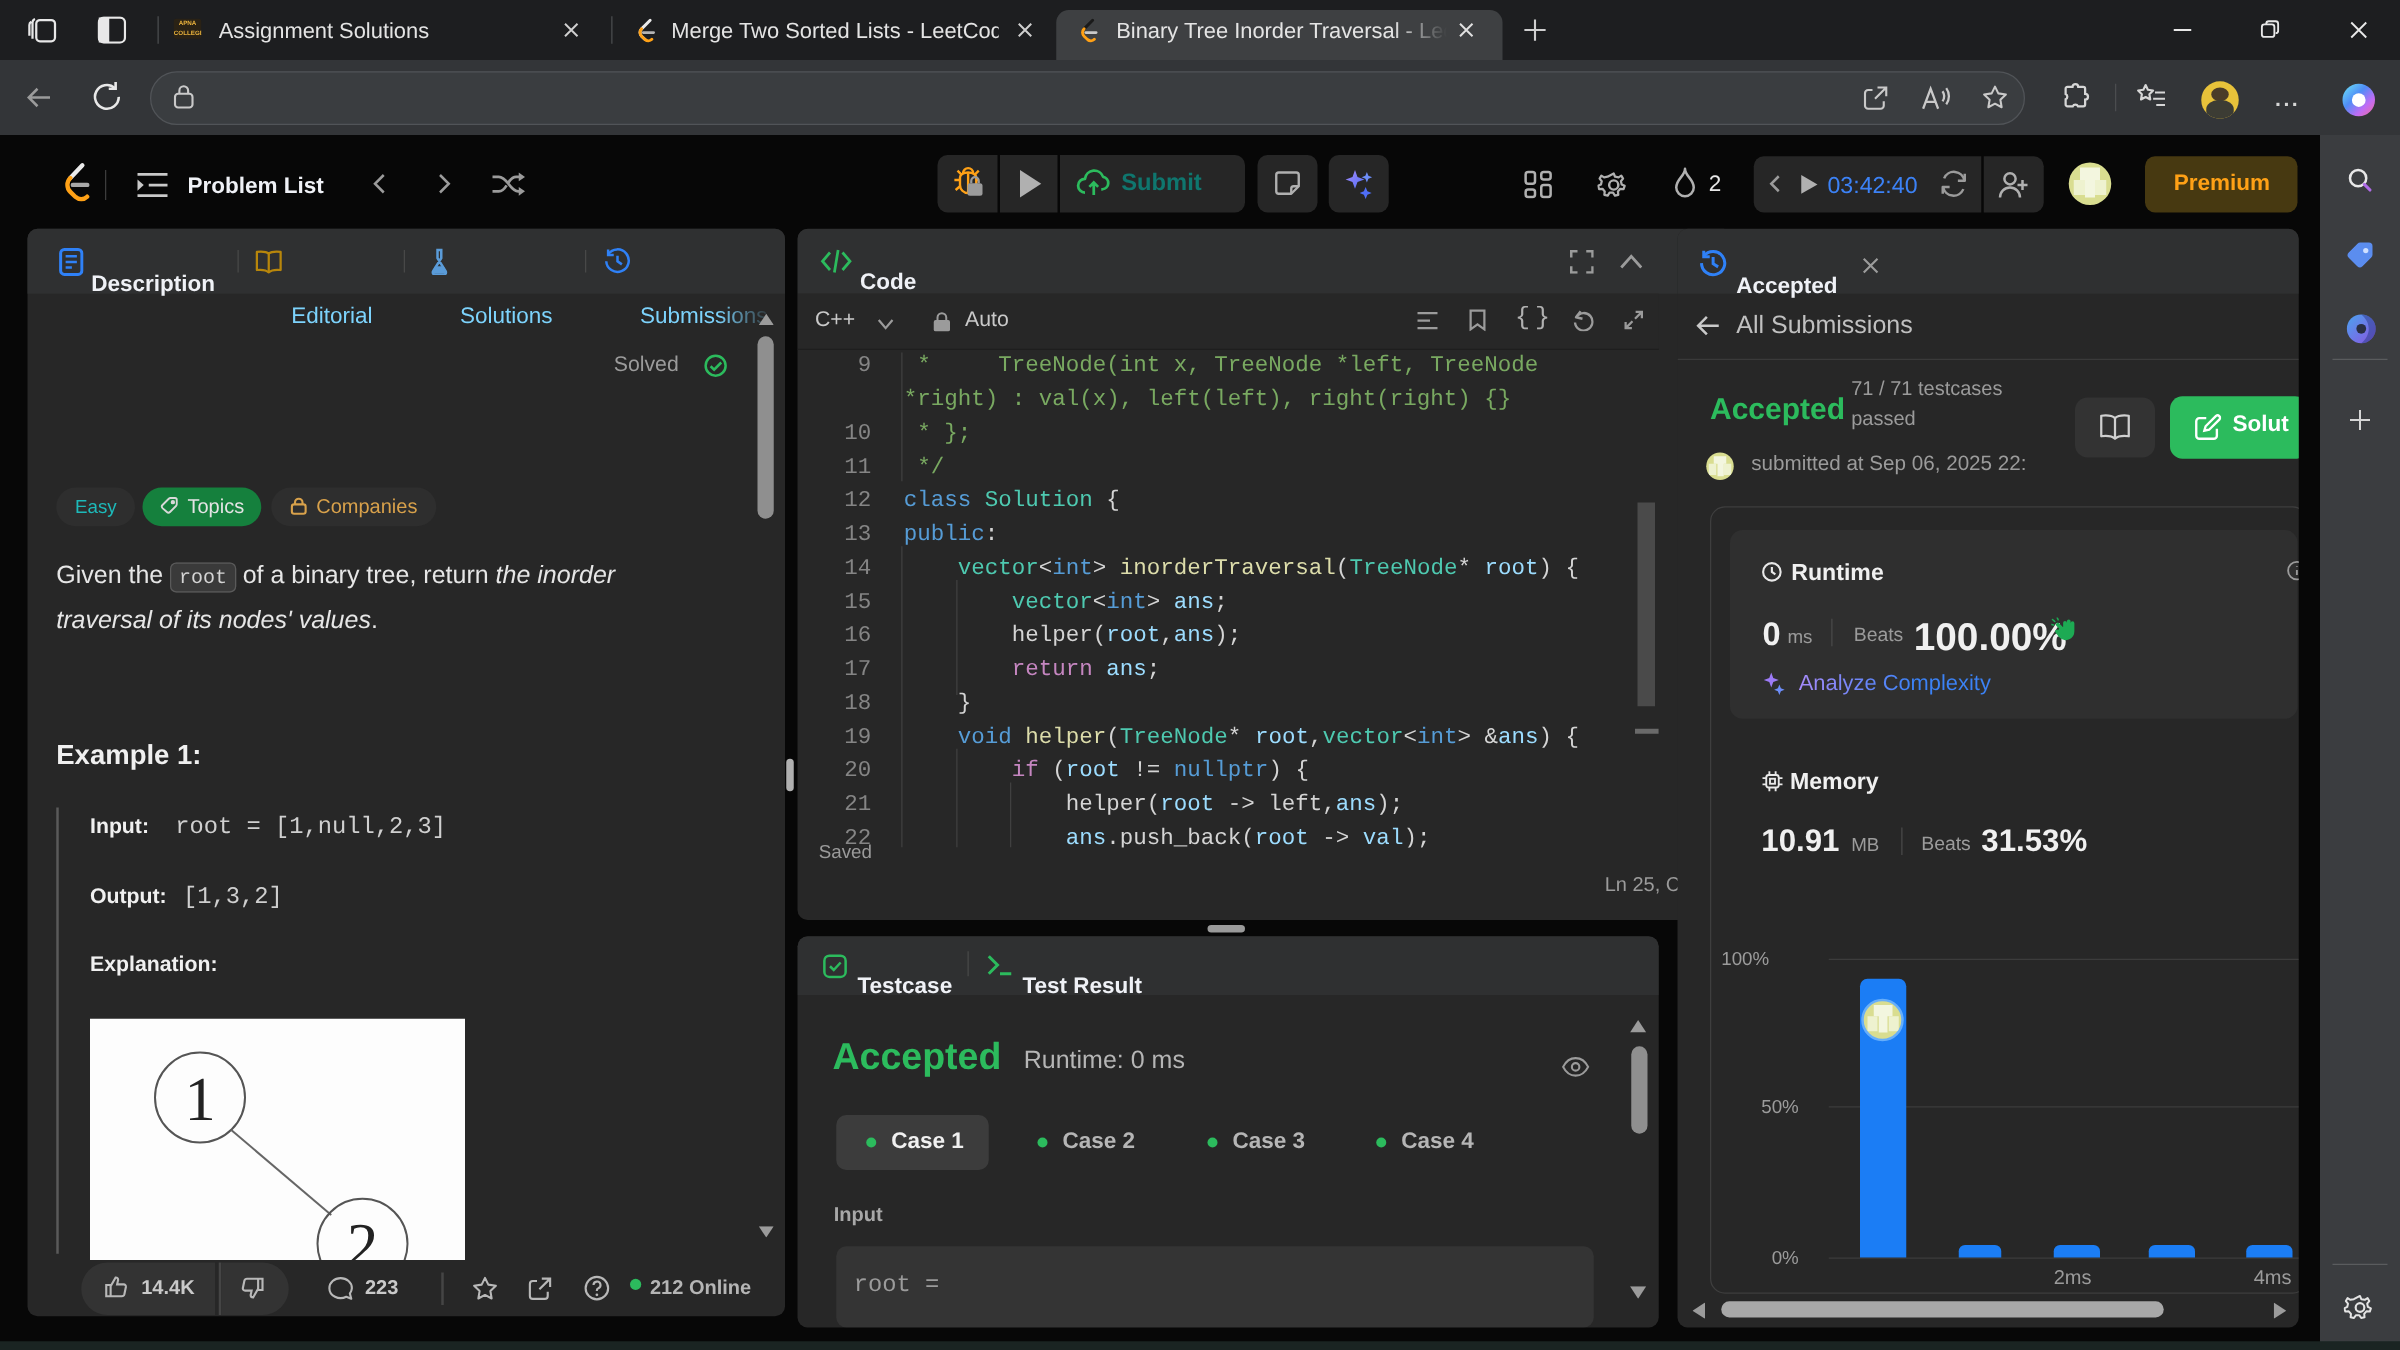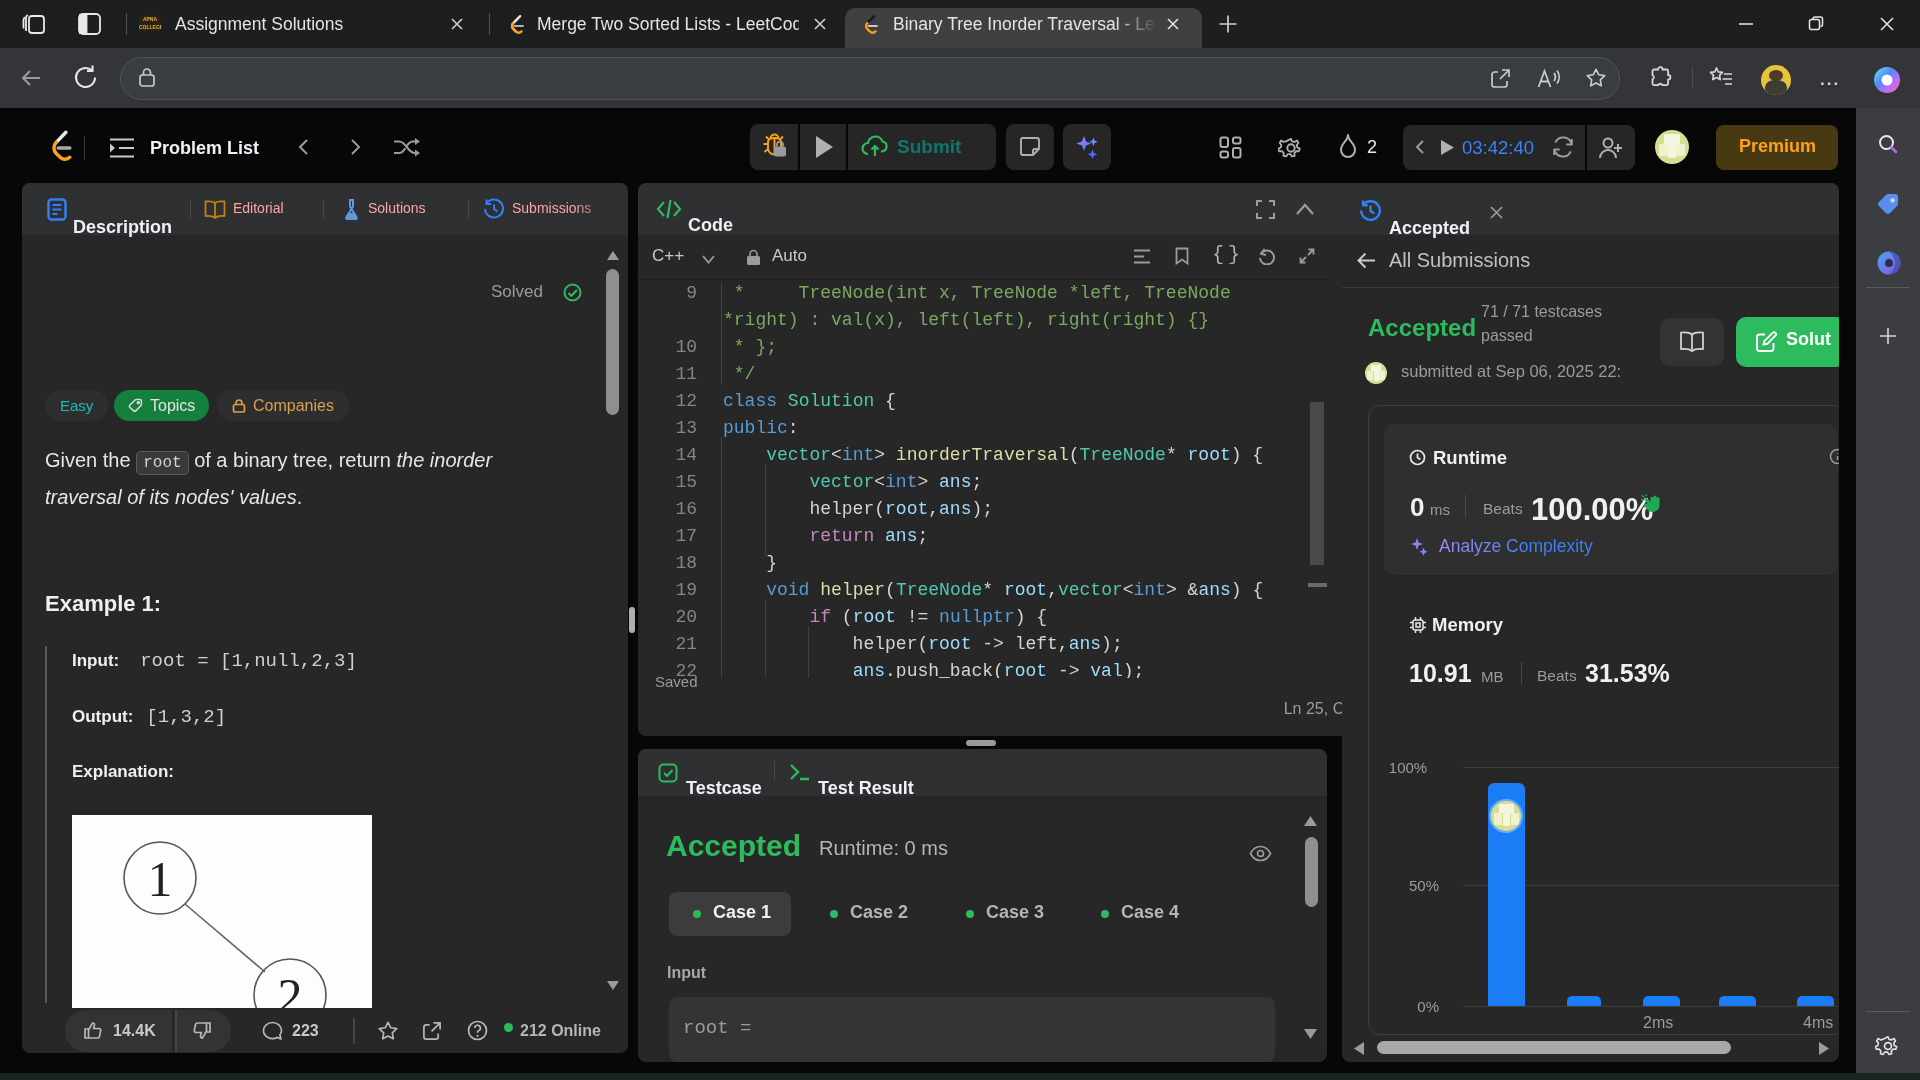--- a/index.html
+++ b/index.html
@@ -16,21 +16,21 @@
 #urltext { left:173px; top:67px; color:#c3ccd6; font-size:18px; letter-spacing:1.55px; }
 
 #app { left:0; top:108px; width:1856px; height:966px; background:#070707; }
 
 .navtxt { color:#eff1f6; font-weight:bold; font-size:18px; }
 .seg { background:#262626; }
 
 .panel { background:#272727; border-radius:8px; }
 .phead { position:absolute; left:0; top:0; width:100%; height:52px; background:#2f3031; border-radius:8px 8px 0 0; }
 .ptab { font-size:18px; font-weight:bold; color:#eff1f6;margin-top:17px; }
-.gtab { font-size:14px; color:#fca5a5; }
+.gtab { font-size:18px; color:#7dd3fc;margin-top:42px; }
 
 .tk-c{color:#79a961}.tk-k{color:#569cd6}.tk-ctl{color:#c586c0}.tk-t{color:#4ec9b0}.tk-v{color:#9cdcfe}.tk-f{color:#dcdcaa}
 #codelines { font-family:"Liberation Mono",monospace; font-size:18px; line-height:27px; color:#d4d4d4; white-space:pre; }
 .lnum { position:absolute; width:59px; text-align:right; color:#858585; font-family:"Liberation Mono",monospace; font-size:18px; line-height:27px; }
 
 #sidebar { left:1856px; top:108px; width:64px; height:966px; background:#3b3d40; }
 </style>
 </head>
 <body>
 <div id="stage">
@@ -575,21 +575,21 @@
   <div class="abs" style="left:90px;top:431px;color:#f0f0f0;font-size:18.5px;font-weight:bold">Memory</div>
   <div class="abs" style="left:67px;top:476px;color:#f0f0f0;font-size:25px;font-weight:bold">10.91</div>
   <div class="abs" style="left:139px;top:485px;color:#9b9b9b;font-size:15px">MB</div>
   <div class="abs" style="left:179px;top:479px;width:1px;height:22px;background:#4a4a4a"></div>
   <div class="abs" style="left:195px;top:484px;color:#9b9b9b;font-size:15.5px">Beats</div>
   <div class="abs" style="left:243px;top:476px;color:#f0f0f0;font-size:25px;font-weight:bold">31.53%</div>
 
   <div class="abs" style="left:121px;top:584px;width:376px;height:1px;background:#3c3c3c"></div>
   <div class="abs" style="left:121px;top:702px;width:376px;height:1px;background:#3c3c3c"></div>
   <div class="abs" style="left:121px;top:823px;width:376px;height:1px;background:#3c3c3c"></div>
-  <div class="abs" style="left:35px;top:576px;width:62px;text-align:center;color:#9b9b9b;font-size:15px">100%</div>
+  <div class="abs" style="left:35px;top:576px;width:62px;text-align:left;color:#9b9b9b;font-size:15px">100%</div>
   <div class="abs" style="left:35px;top:694px;width:62px;text-align:right;color:#9b9b9b;font-size:15px">50%</div>
   <div class="abs" style="left:35px;top:815px;width:62px;text-align:right;color:#9b9b9b;font-size:15px">0%</div>
   <div class="abs" style="left:146px;top:600px;width:37px;height:223px;background:#1b7df5;border-radius:6px 6px 0 0"></div>
   <div class="abs" style="left:147px;top:616px;width:34px;height:34px;border-radius:50%;background:#d9dd90;border:2px solid #66aefb;overflow:hidden">
     <div class="abs" style="left:8px;top:3px;width:15px;height:9px;background:#f3f6df"></div>
     <div class="abs" style="left:3px;top:12px;width:8px;height:12px;background:#eef2cf"></div>
     <div class="abs" style="left:20px;top:12px;width:8px;height:12px;background:#eef2cf"></div>
     <div class="abs" style="left:12px;top:11px;width:7px;height:14px;background:#f3f6df"></div>
   </div>
   <div class="abs" style="left:225px;top:813px;width:34px;height:10px;background:#1b7df5;border-radius:5px 5px 0 0"></div>

